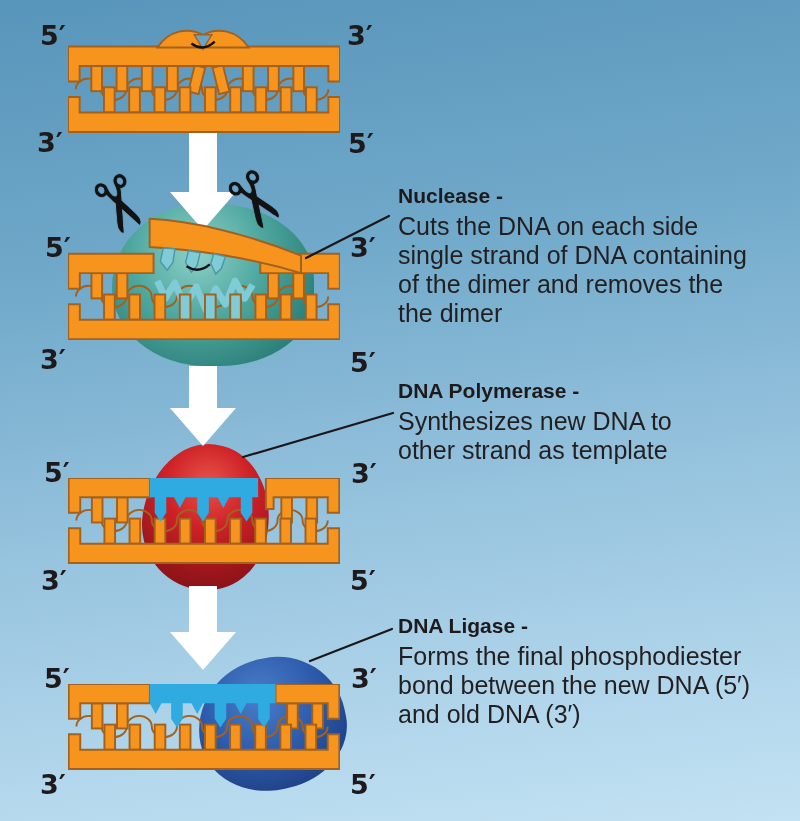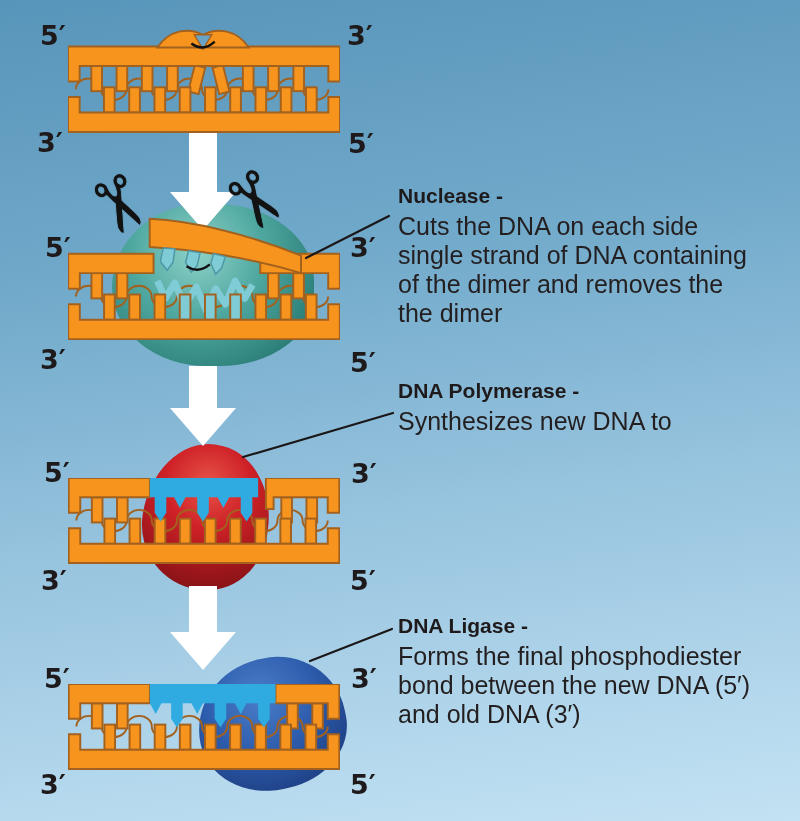--- a/index.html
+++ b/index.html
@@ -199,20 +199,21 @@
     <h3>Nuclease -</h3>
     <div class="line">Cuts the DNA on each side</div>
     <div class="line">single strand of DNA containing</div>
     <div class="line">of the dimer and removes the</div>
     <div class="line">the dimer</div>
   </div>
 
   <div class="annotation ann-polymerase">
     <h3>DNA Polymerase -</h3>
     <div class="line">Synthesizes new DNA to</div>
+    <div class="line">other strand as template</div>
   </div>
 
   <div class="annotation ann-ligase">
     <h3>DNA Ligase -</h3>
     <div class="line">Forms the final phosphodiester</div>
     <div class="line">bond between the new DNA (5′)</div>
     <div class="line">and old DNA (3′)</div>
   </div>
 
 </div>

